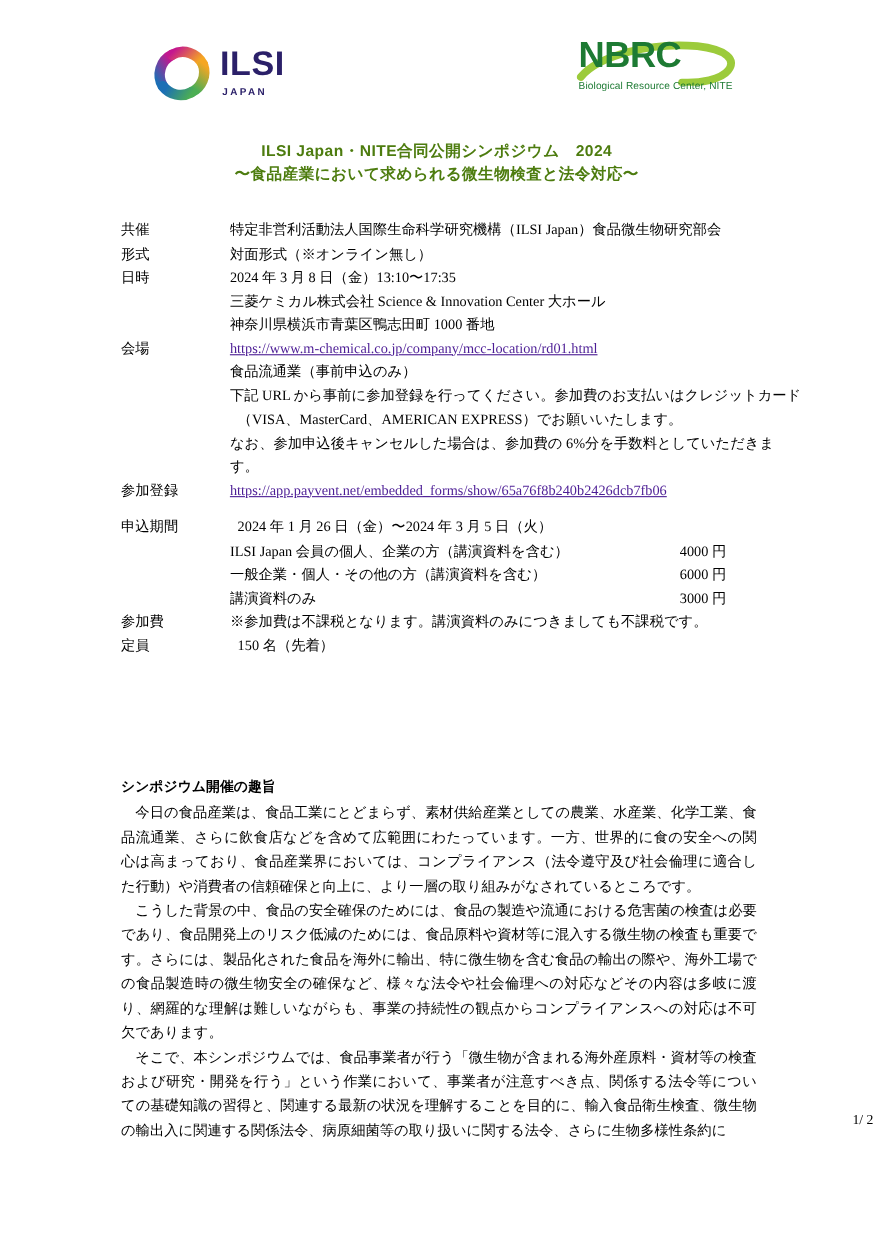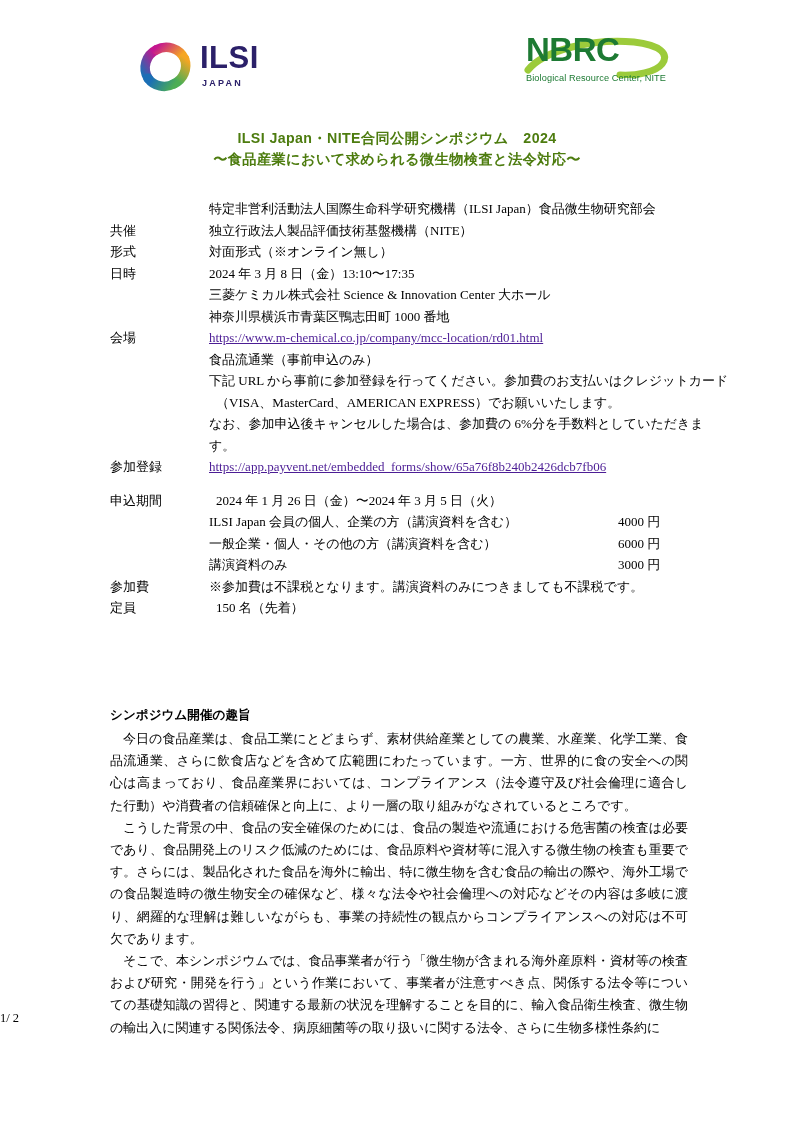--- a/index.html
+++ b/index.html
@@ -192,21 +192,21 @@
     text-indent: 1em;
     margin: 0;
   }
 
   
   .footer {
     position: absolute;
     left: 0;
     top: 1011px;
     width: 794px;
-    text-align: left;
+    text-align: right;
     font-size: 12.5px;
     color: #000;
   }
 </style>
 </head>
 <body>
 
 <div class="page">
 
   <div class="logo-band">
@@ -256,21 +256,20 @@
     <div class="title-line">ILSI Japan・NITE合同公開シンポジウム　2024</div>
     <div class="title-line">〜食品産業において求められる微生物検査と法令対応〜</div>
   </div>
 
   <div class="info">
 
     <div class="info-row">
       <div class="info-label">共催</div>
       <div class="info-body">
         <div class="info-line">特定非営利活動法人国際生命科学研究機構（ILSI Japan）食品微生物研究部会</div>
-        <div class="info-line">独立行政法人製品評価技術基盤機構（NITE）</div>
       </div>
     </div>
 
     <div class="info-row">
       <div class="info-label">形式</div>
       <div class="info-body">
         <div class="info-line">対面形式（※オンライン無し）</div>
       </div>
     </div>
 

